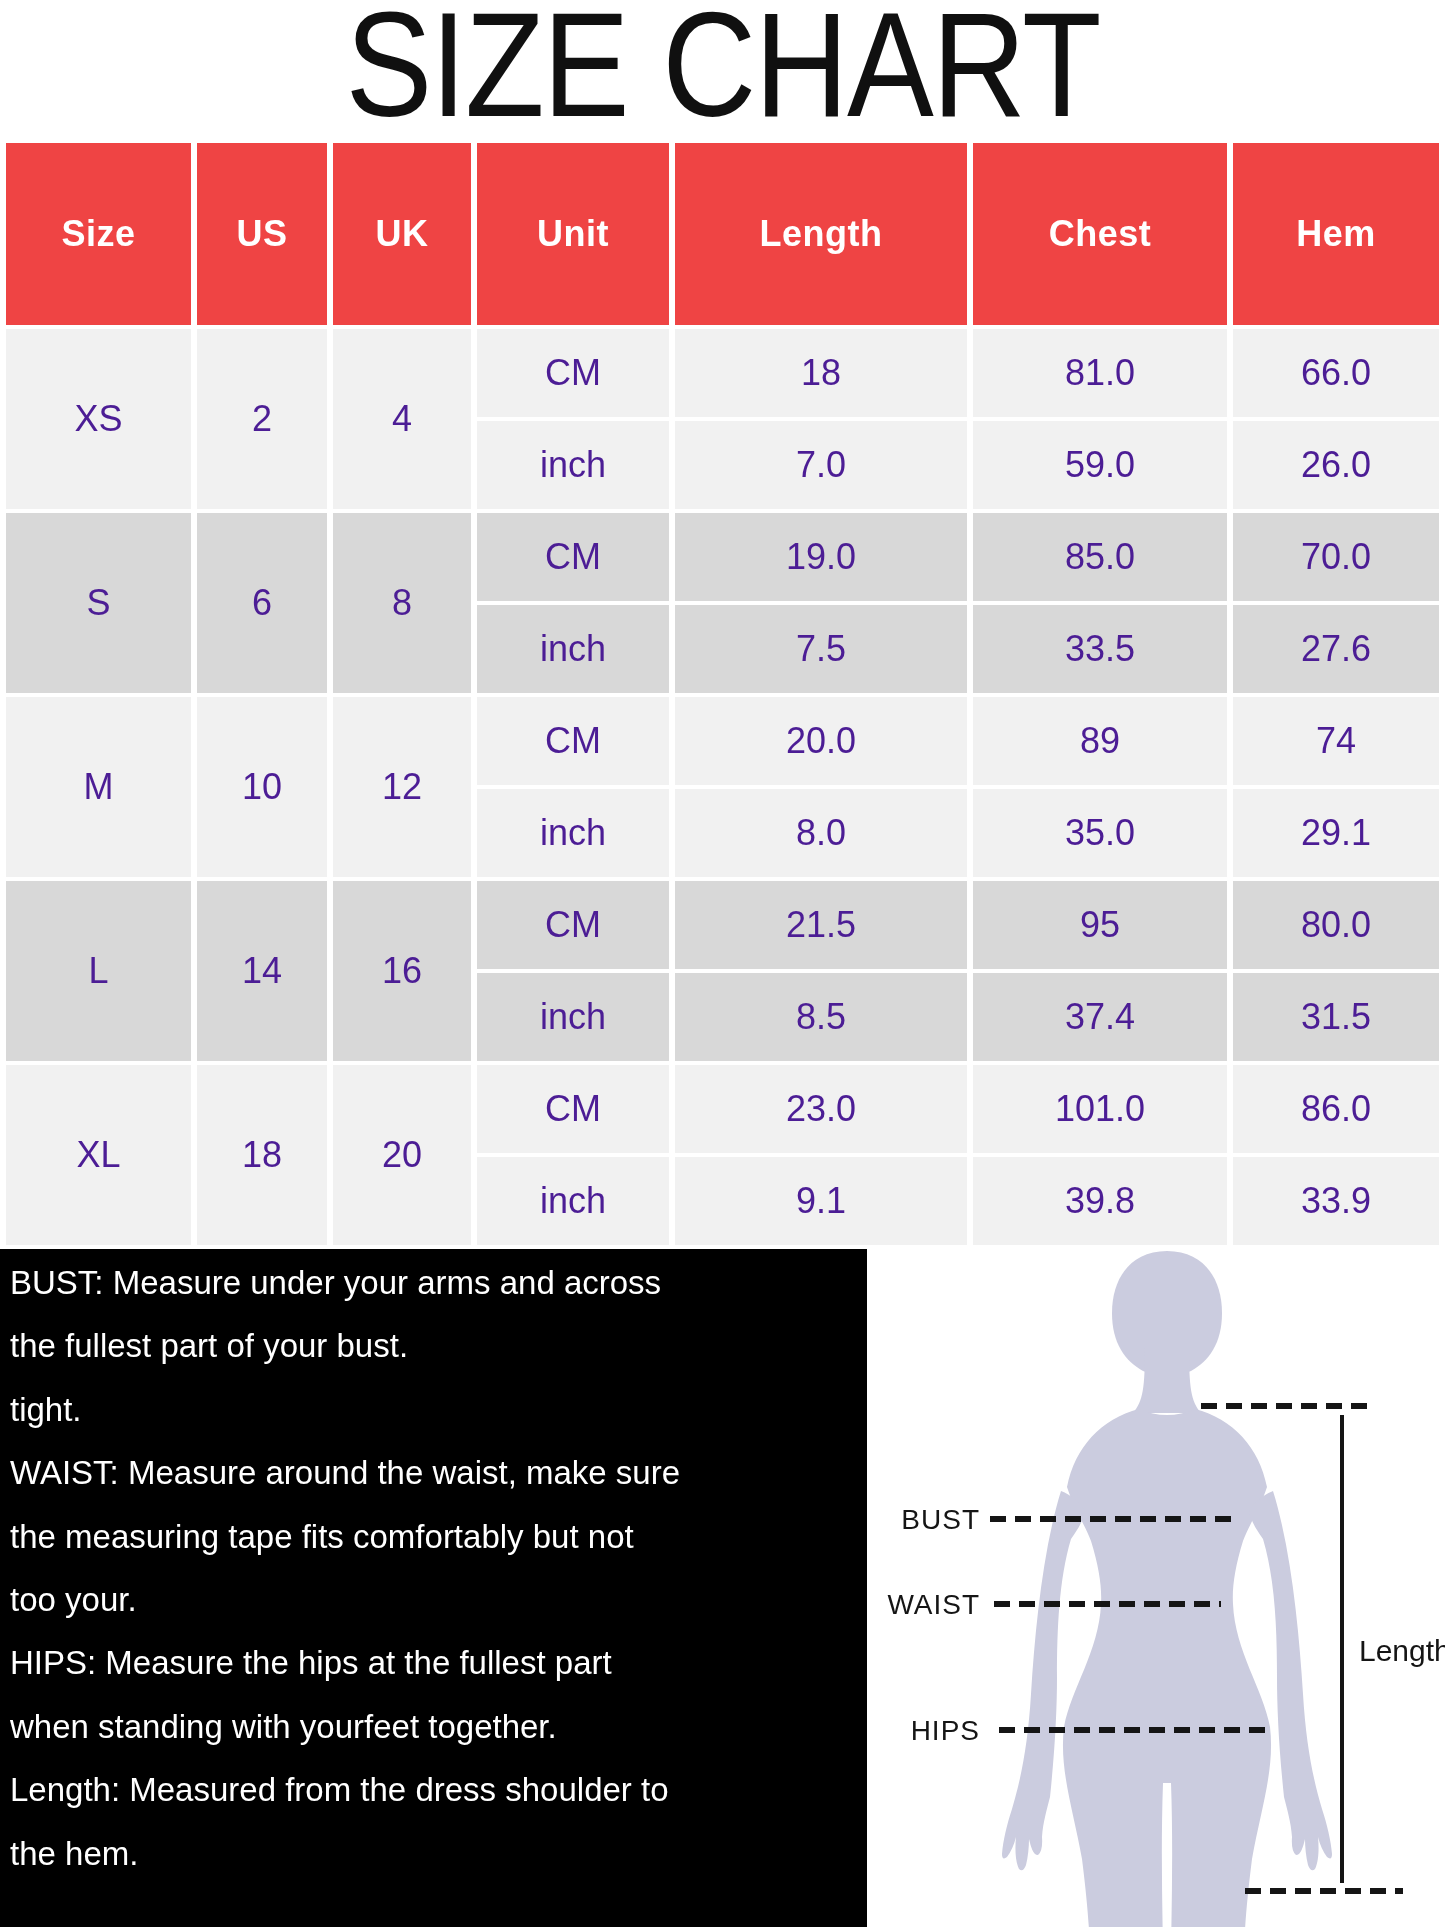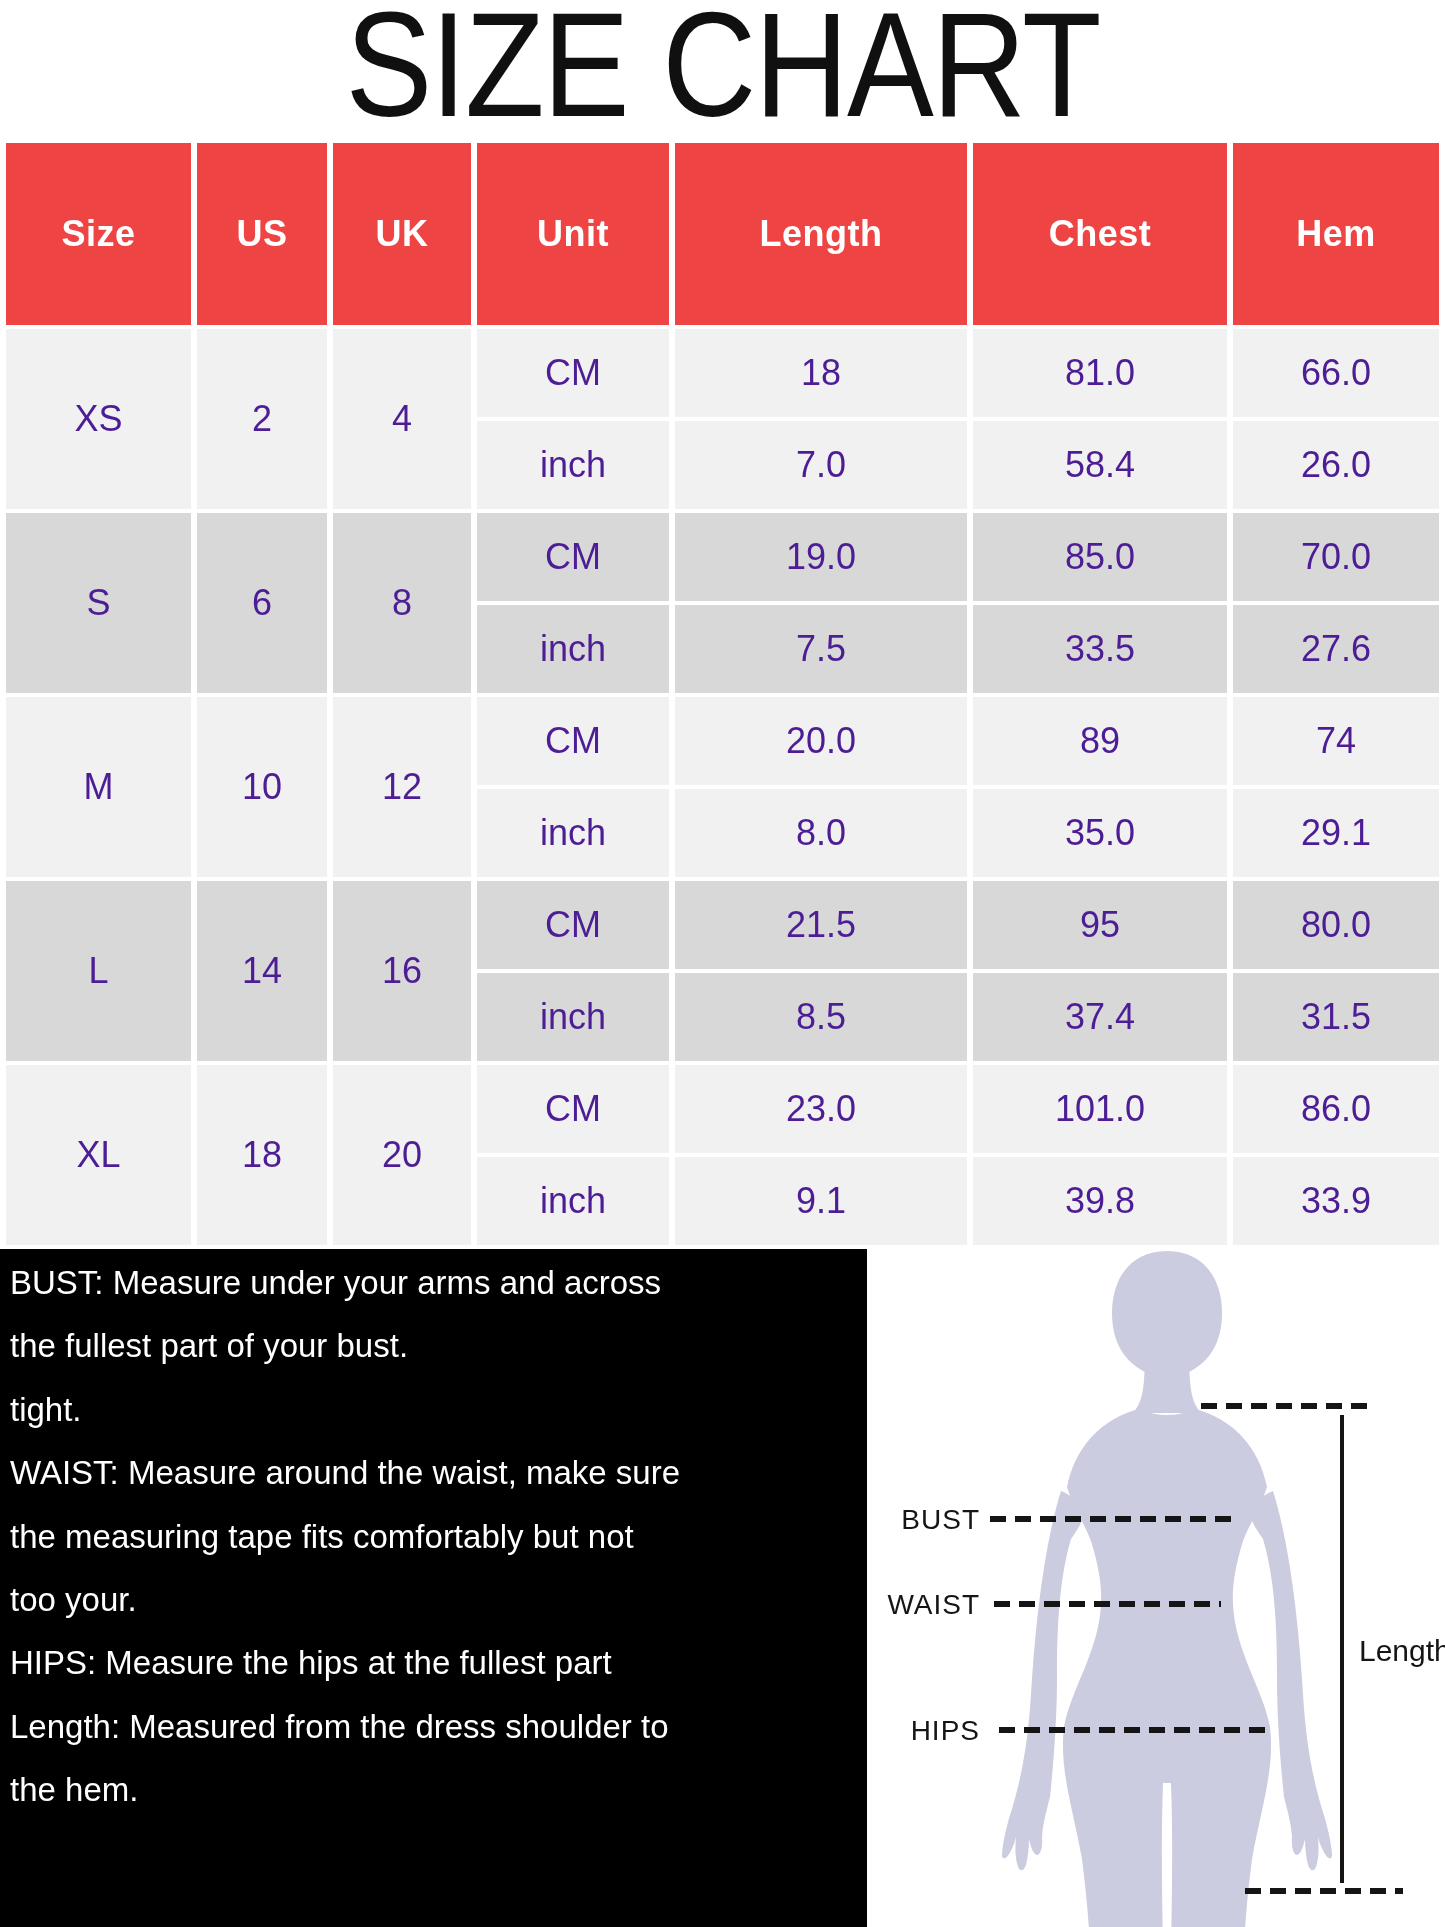--- a/index.html
+++ b/index.html
@@ -72,21 +72,21 @@
         <td rowspan="2">2</td>
         <td rowspan="2">4</td>
         <td>CM</td>
         <td>18</td>
         <td>81.0</td>
         <td>66.0</td>
       </tr>
       <tr class="light">
         <td>inch</td>
         <td>7.0</td>
-        <td>58.4</td>
+        <td>59.0</td>
         <td>26.0</td>
       </tr>
 
       <tr class="dark">
         <td rowspan="2">S</td>
         <td rowspan="2">6</td>
         <td rowspan="2">8</td>
         <td>CM</td>
         <td>19.0</td>
         <td>85.0</td>
@@ -152,20 +152,21 @@
   <div class="bottom">
 
     <div class="instructions">
       <div class="iline">BUST: Measure under your arms and across</div>
       <div class="iline">the fullest part of your bust.</div>
       <div class="iline">tight.</div>
       <div class="iline">WAIST: Measure around the waist, make sure</div>
       <div class="iline">the measuring tape fits comfortably but not</div>
       <div class="iline">too your.</div>
       <div class="iline">HIPS: Measure the hips at the fullest part</div>
+      <div class="iline">when standing with yourfeet together.</div>
       <div class="iline">Length: Measured from the dress shoulder to</div>
       <div class="iline">the hem.</div>
     </div>
 
     <svg class="diagram-svg" viewBox="0 0 600 700" xmlns="http://www.w3.org/2000/svg">
 
       <g fill="#cbccdf">
 
         <path d="M 322 2 C 285 2 267 30 267 64 C 267 94 280 112 298 122 Q 322 132 346 122
              C 364 112 377 94 377 64 C 377 30 359 2 322 2 Z"></path>

